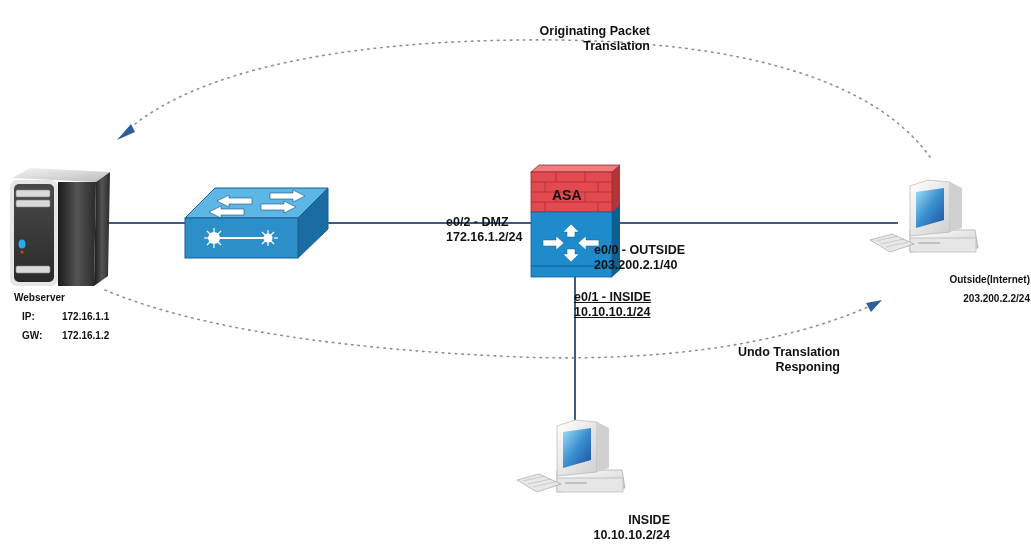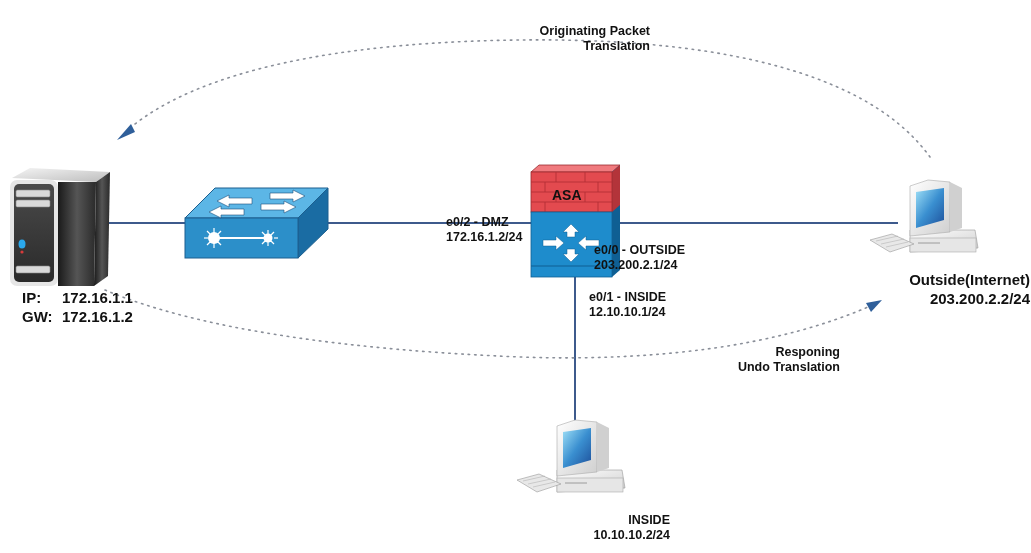--- a/index.html
+++ b/index.html
@@ -2,21 +2,21 @@
 <html><head>
   <meta charset="utf-8">
   <style>
     html, body { margin: 0; padding: 0; background: #ffffff; }
     body { width: 1031px; height: 553px; position: relative; overflow: hidden;
            font-family: "Liberation Sans", sans-serif; }
     #canvas { position: absolute; left: 0; top: 0; }
     .lbl { position: absolute; font-family: "Liberation Sans", sans-serif; font-weight: bold;
            color: #111; font-size: 12.5px; line-height: 15px; white-space: nowrap; }
     .center { text-align: right; }
-    .big { font-size: 15px; line-height: 19px; }
+    .big { font-size: 10px; line-height: 19px; }
     .row { display: block; }
     .ws-row { display: flex; margin-left: 8px; }
     .ws-key { width: 40px; }
   </style>
 </head>
 <body>
 
 <svg id="canvas" width="1031" height="553" viewBox="0 0 1031 553">
   <defs>
     <linearGradient id="srvSide" x1="0" y1="0" x2="1" y2="0">
@@ -155,53 +155,54 @@
     </g>
   </g>
 </svg>
 
 <div class="lbl center" style="left:430px; top:24px; width:220px;">
   <span class="row">Originating Packet</span>
   <span class="row">Translation</span>
 </div>
 
 <div class="lbl big" style="left:14px; top:288px;">
+  <span class="row">Webserver</span>
   <span class="ws-row">
     <span class="ws-key">IP:</span>
     <span>172.16.1.1</span>
   </span>
   <span class="ws-row">
     <span class="ws-key">GW:</span>
     <span>172.16.1.2</span>
   </span>
 </div>
 
 <div class="lbl" style="left:446px; top:171px;margin-top:44px;">
   <span class="row">e0/2 - DMZ</span>
   <span class="row">172.16.1.2/24</span>
 </div>
 
 <div class="lbl" style="left:552px; top:188px; font-size:14px;">ASA</div>
 
 <div class="lbl" style="left:594px; top:230px;margin-top:13px;">
   <span class="row">e0/0 - OUTSIDE</span>
-  <span class="row">203.200.2.1/24</span>
-</div>
-
-<div class="lbl" style="left:589px; top:290px;">
+  <span class="row">203.200.2.1/40</span>
+</div>
+
+<div class="lbl" style="left:574px; top:290px;text-decoration:underline;">
   <span class="row">e0/1 - INSIDE</span>
-  <span class="row">12.10.10.1/24</span>
+  <span class="row">10.10.10.1/24</span>
 </div>
 
 <div class="lbl big center" style="left:888px; top:270px; width:142px;">
   <span class="row">Outside(Internet)</span>
   <span class="row">203.200.2.2/24</span>
 </div>
 
 <div class="lbl center" style="left:640px; top:345px; width:200px;">
+  <span class="row">Undo Translation</span>
   <span class="row">Responing</span>
-  <span class="row">Undo Translation</span>
 </div>
 
 <div class="lbl center" style="left:560px; top:513px; width:110px;">
   <span class="row">INSIDE</span>
   <span class="row">10.10.10.2/24</span>
 </div>
 
 </body></html>

